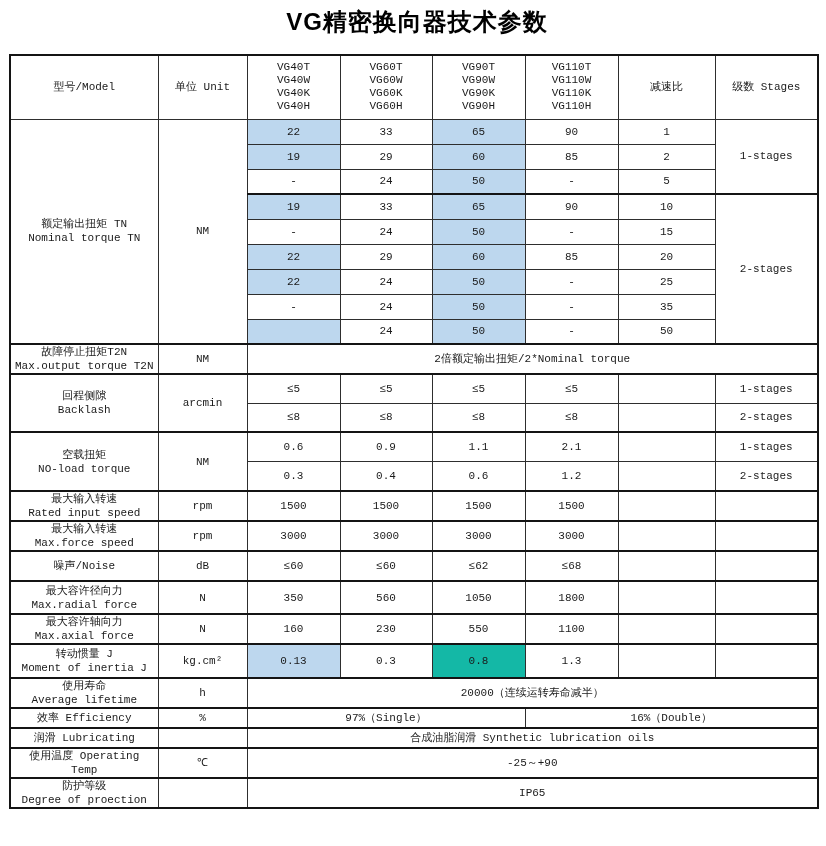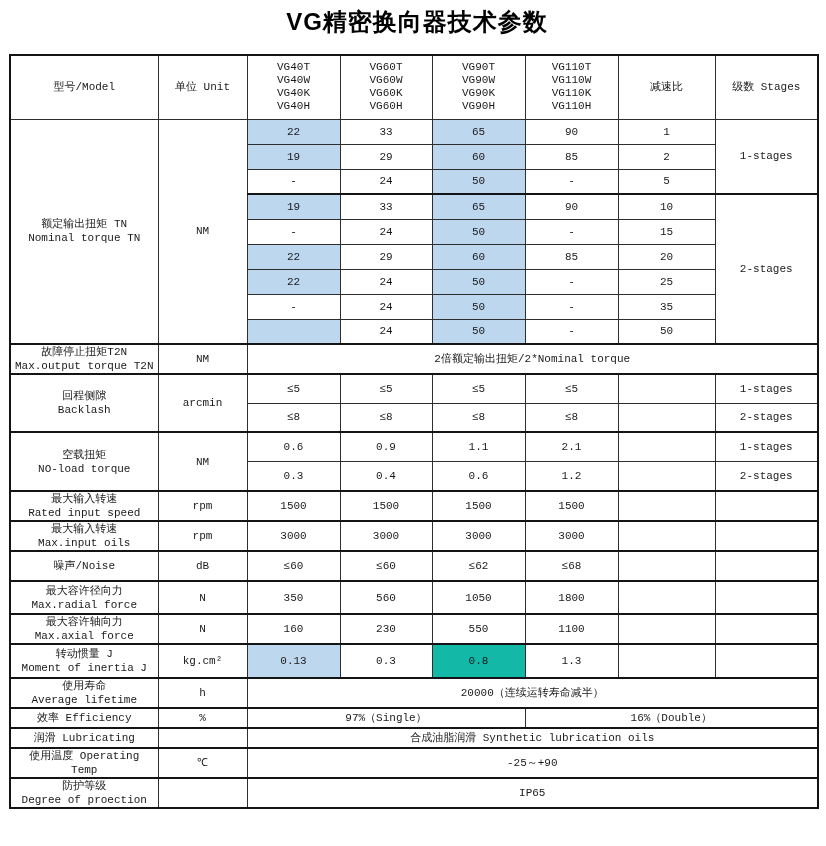--- a/index.html
+++ b/index.html
@@ -201,21 +201,21 @@
     <td>1500</td>
     <td>1500</td>
     <td>1500</td>
     <td></td>
     <td></td>
   </tr>
 
   <tr class="r-30 sec">
     <td class="lbl">
       <span class="cn">最大输入转速</span>
-      <span class="en">Max.input oils</span>
+      <span class="en">Max.force speed</span>
     </td>
     <td>rpm</td>
     <td>3000</td>
     <td>3000</td>
     <td>3000</td>
     <td>3000</td>
     <td></td>
     <td></td>
   </tr>
 

